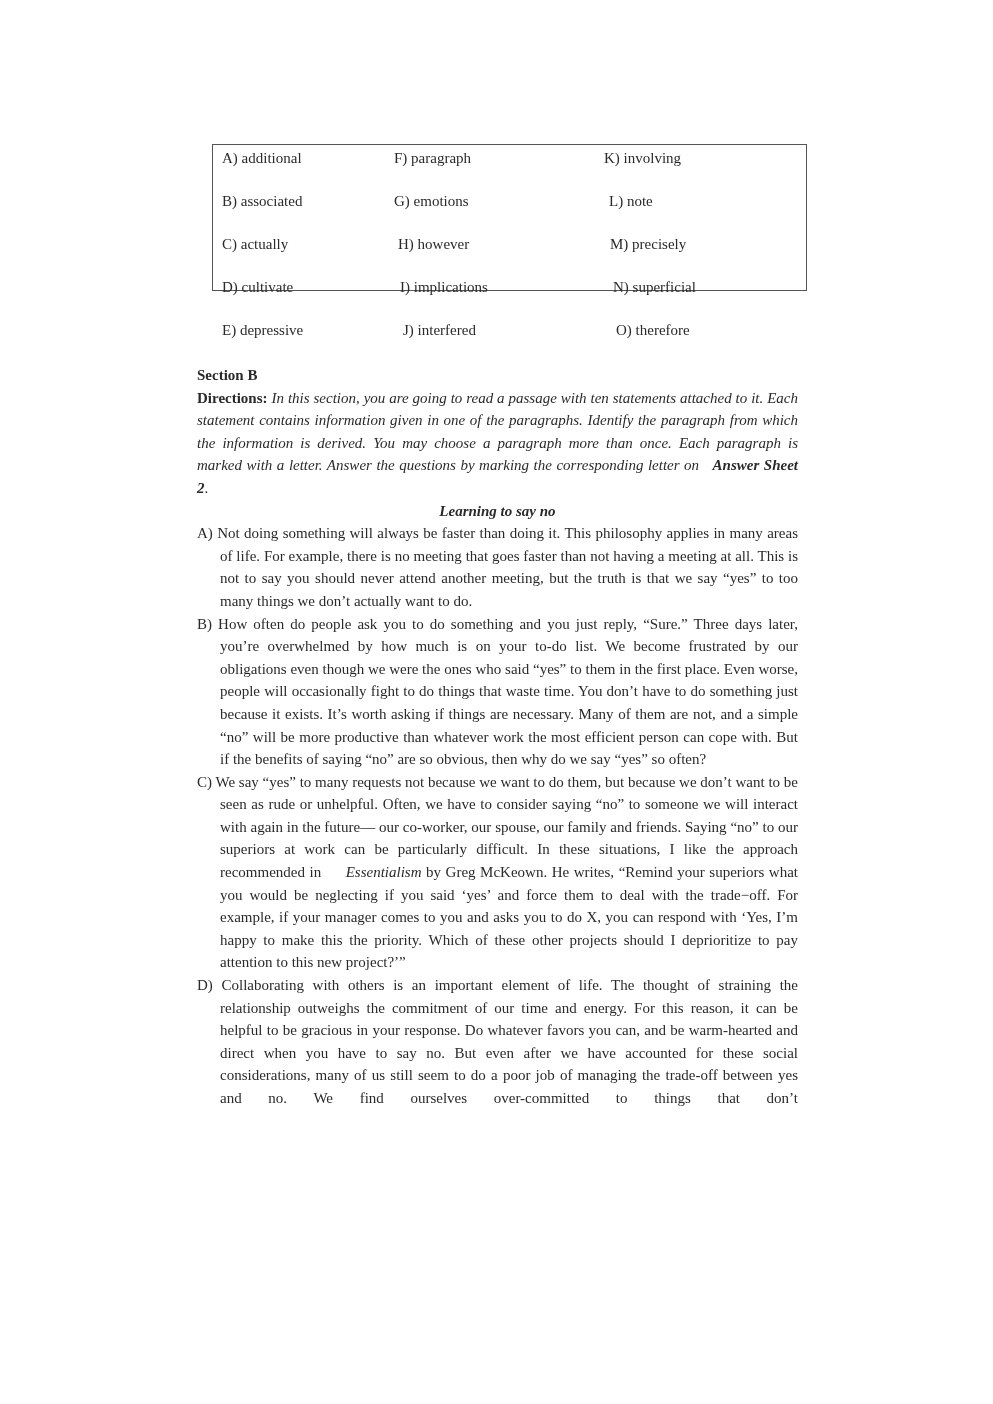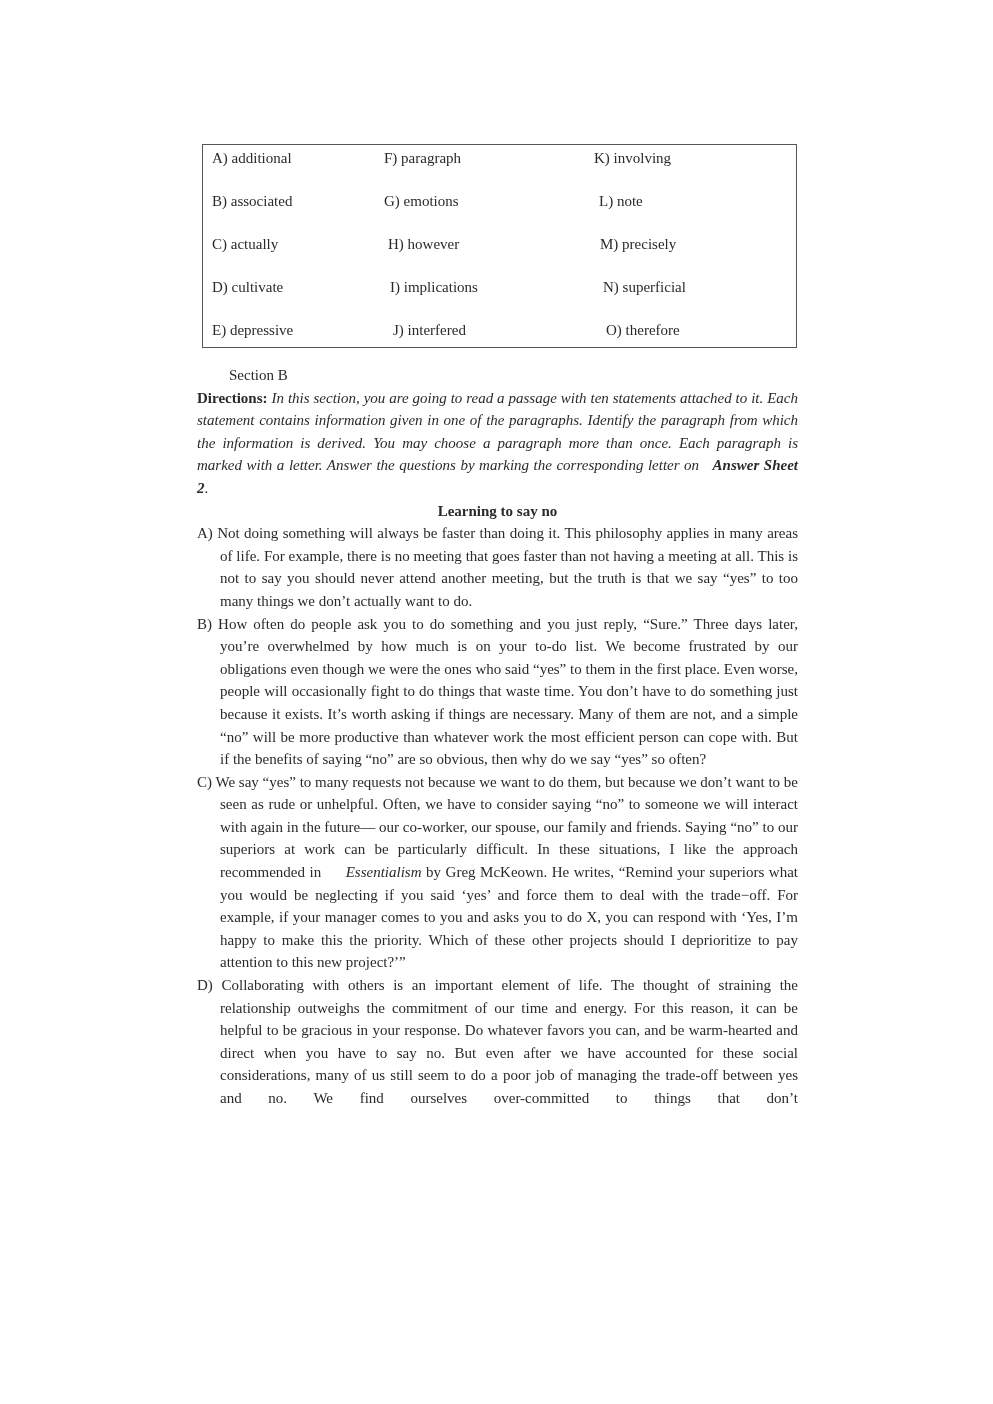--- a/index.html
+++ b/index.html
@@ -2,34 +2,34 @@
 <html><head>
   <meta charset="utf-8">
   <style>
     html, body { margin: 0; padding: 0; background: #ffffff; }
     body {
       width: 993px; height: 1404px; position: relative; overflow: hidden;
       font-family: "Liberation Serif", "DejaVu Serif", serif;
       color: #2a2a2a;
     }
     .word-bank {
-      position: absolute; left: 202px; top: 144px; width: 595px; height: 204px;
+      position: absolute; left: 212px; top: 144px; width: 595px; height: 147px;
       border: 1.5px solid #555; box-sizing: border-box;
     }
     .wb-item { position: absolute; font-size: 15px; line-height: 18px; white-space: nowrap; }
     .content {
       position: absolute; left: 197px; top: 364px; width: 601px;
       font-size: 15px; line-height: 22.6px;
     }
-    .section-title { font-weight: normal; margin-left: 32px; }
+    .section-title { font-weight: bold; }
     .directions { text-align: justify; text-align-last: left; }
     .directions .label { font-weight: bold; }
     .directions .body { font-style: italic; }
     .directions .bold-italic { font-weight: bold; font-style: italic; margin-left: 9px; }
-    .passage-title { text-align: center; font-weight: bold; }
+    .passage-title { text-align: center; font-weight: bold; font-style: italic; }
     .para {
       text-align: justify; text-align-last: justify;
       padding-left: 23px; text-indent: -23px;
     }
     .para.last-normal { text-align-last: left; }
     .para em { font-style: italic; margin-left: 20px; }
   </style>
 </head>
 <body>
 

